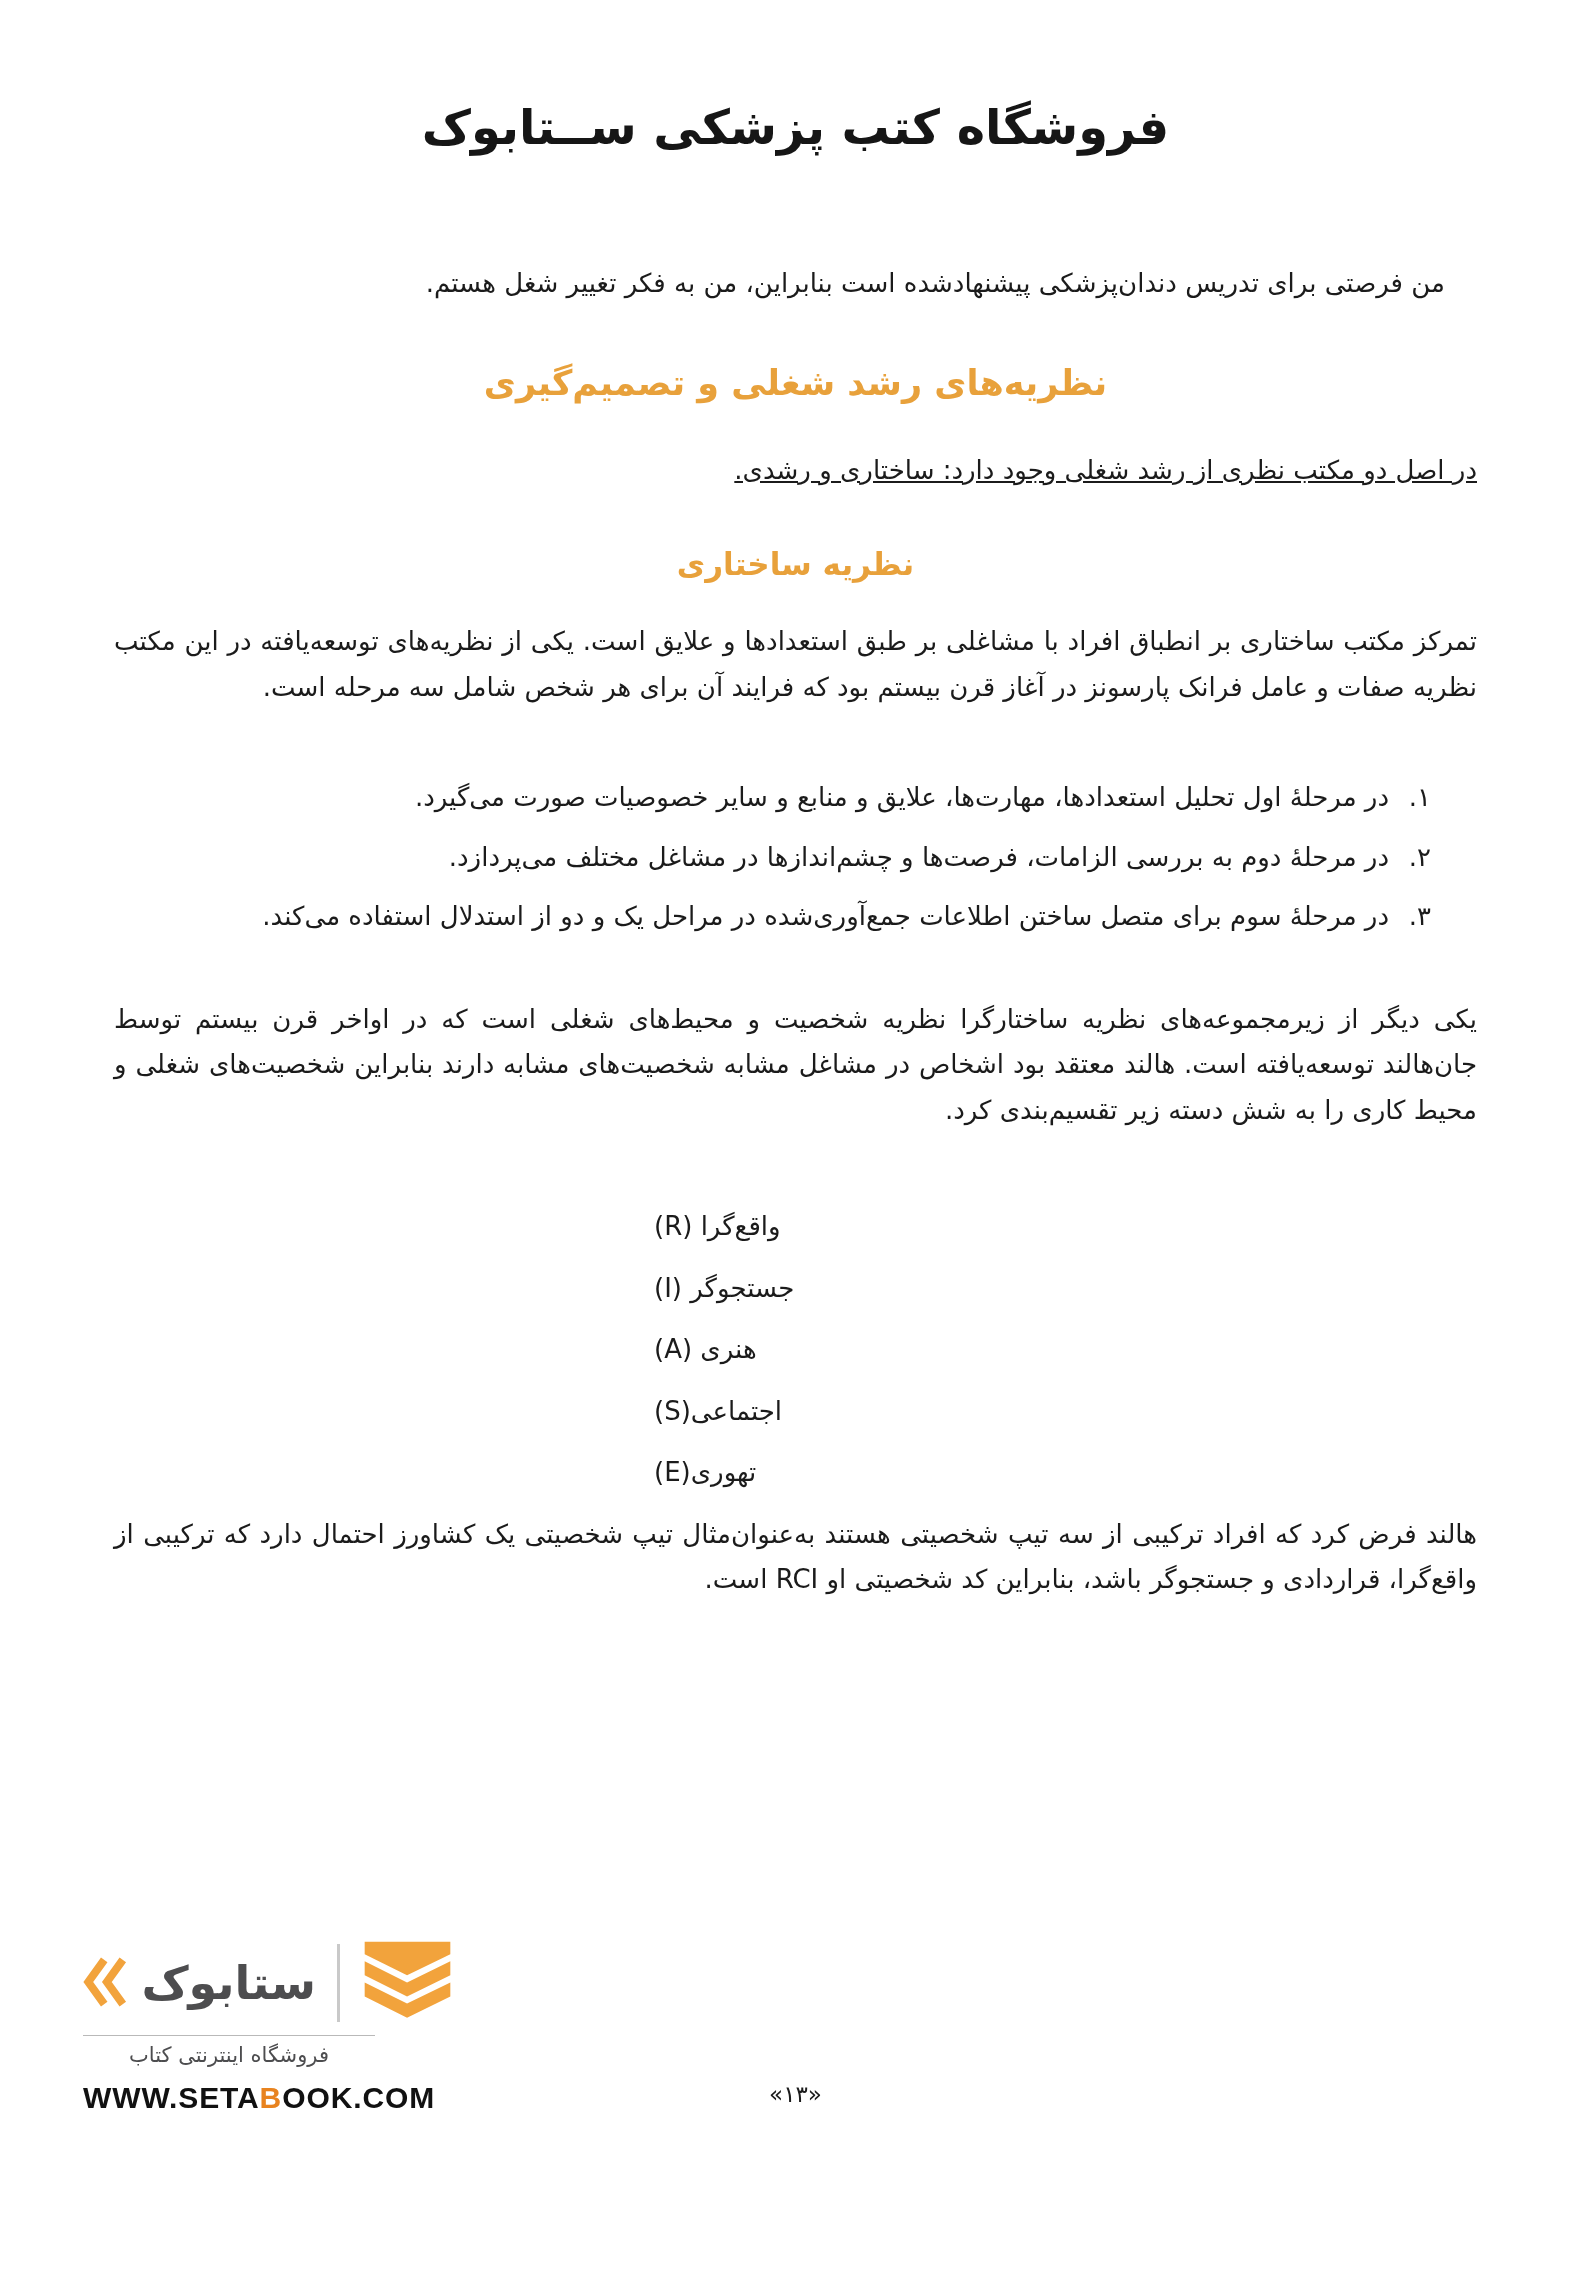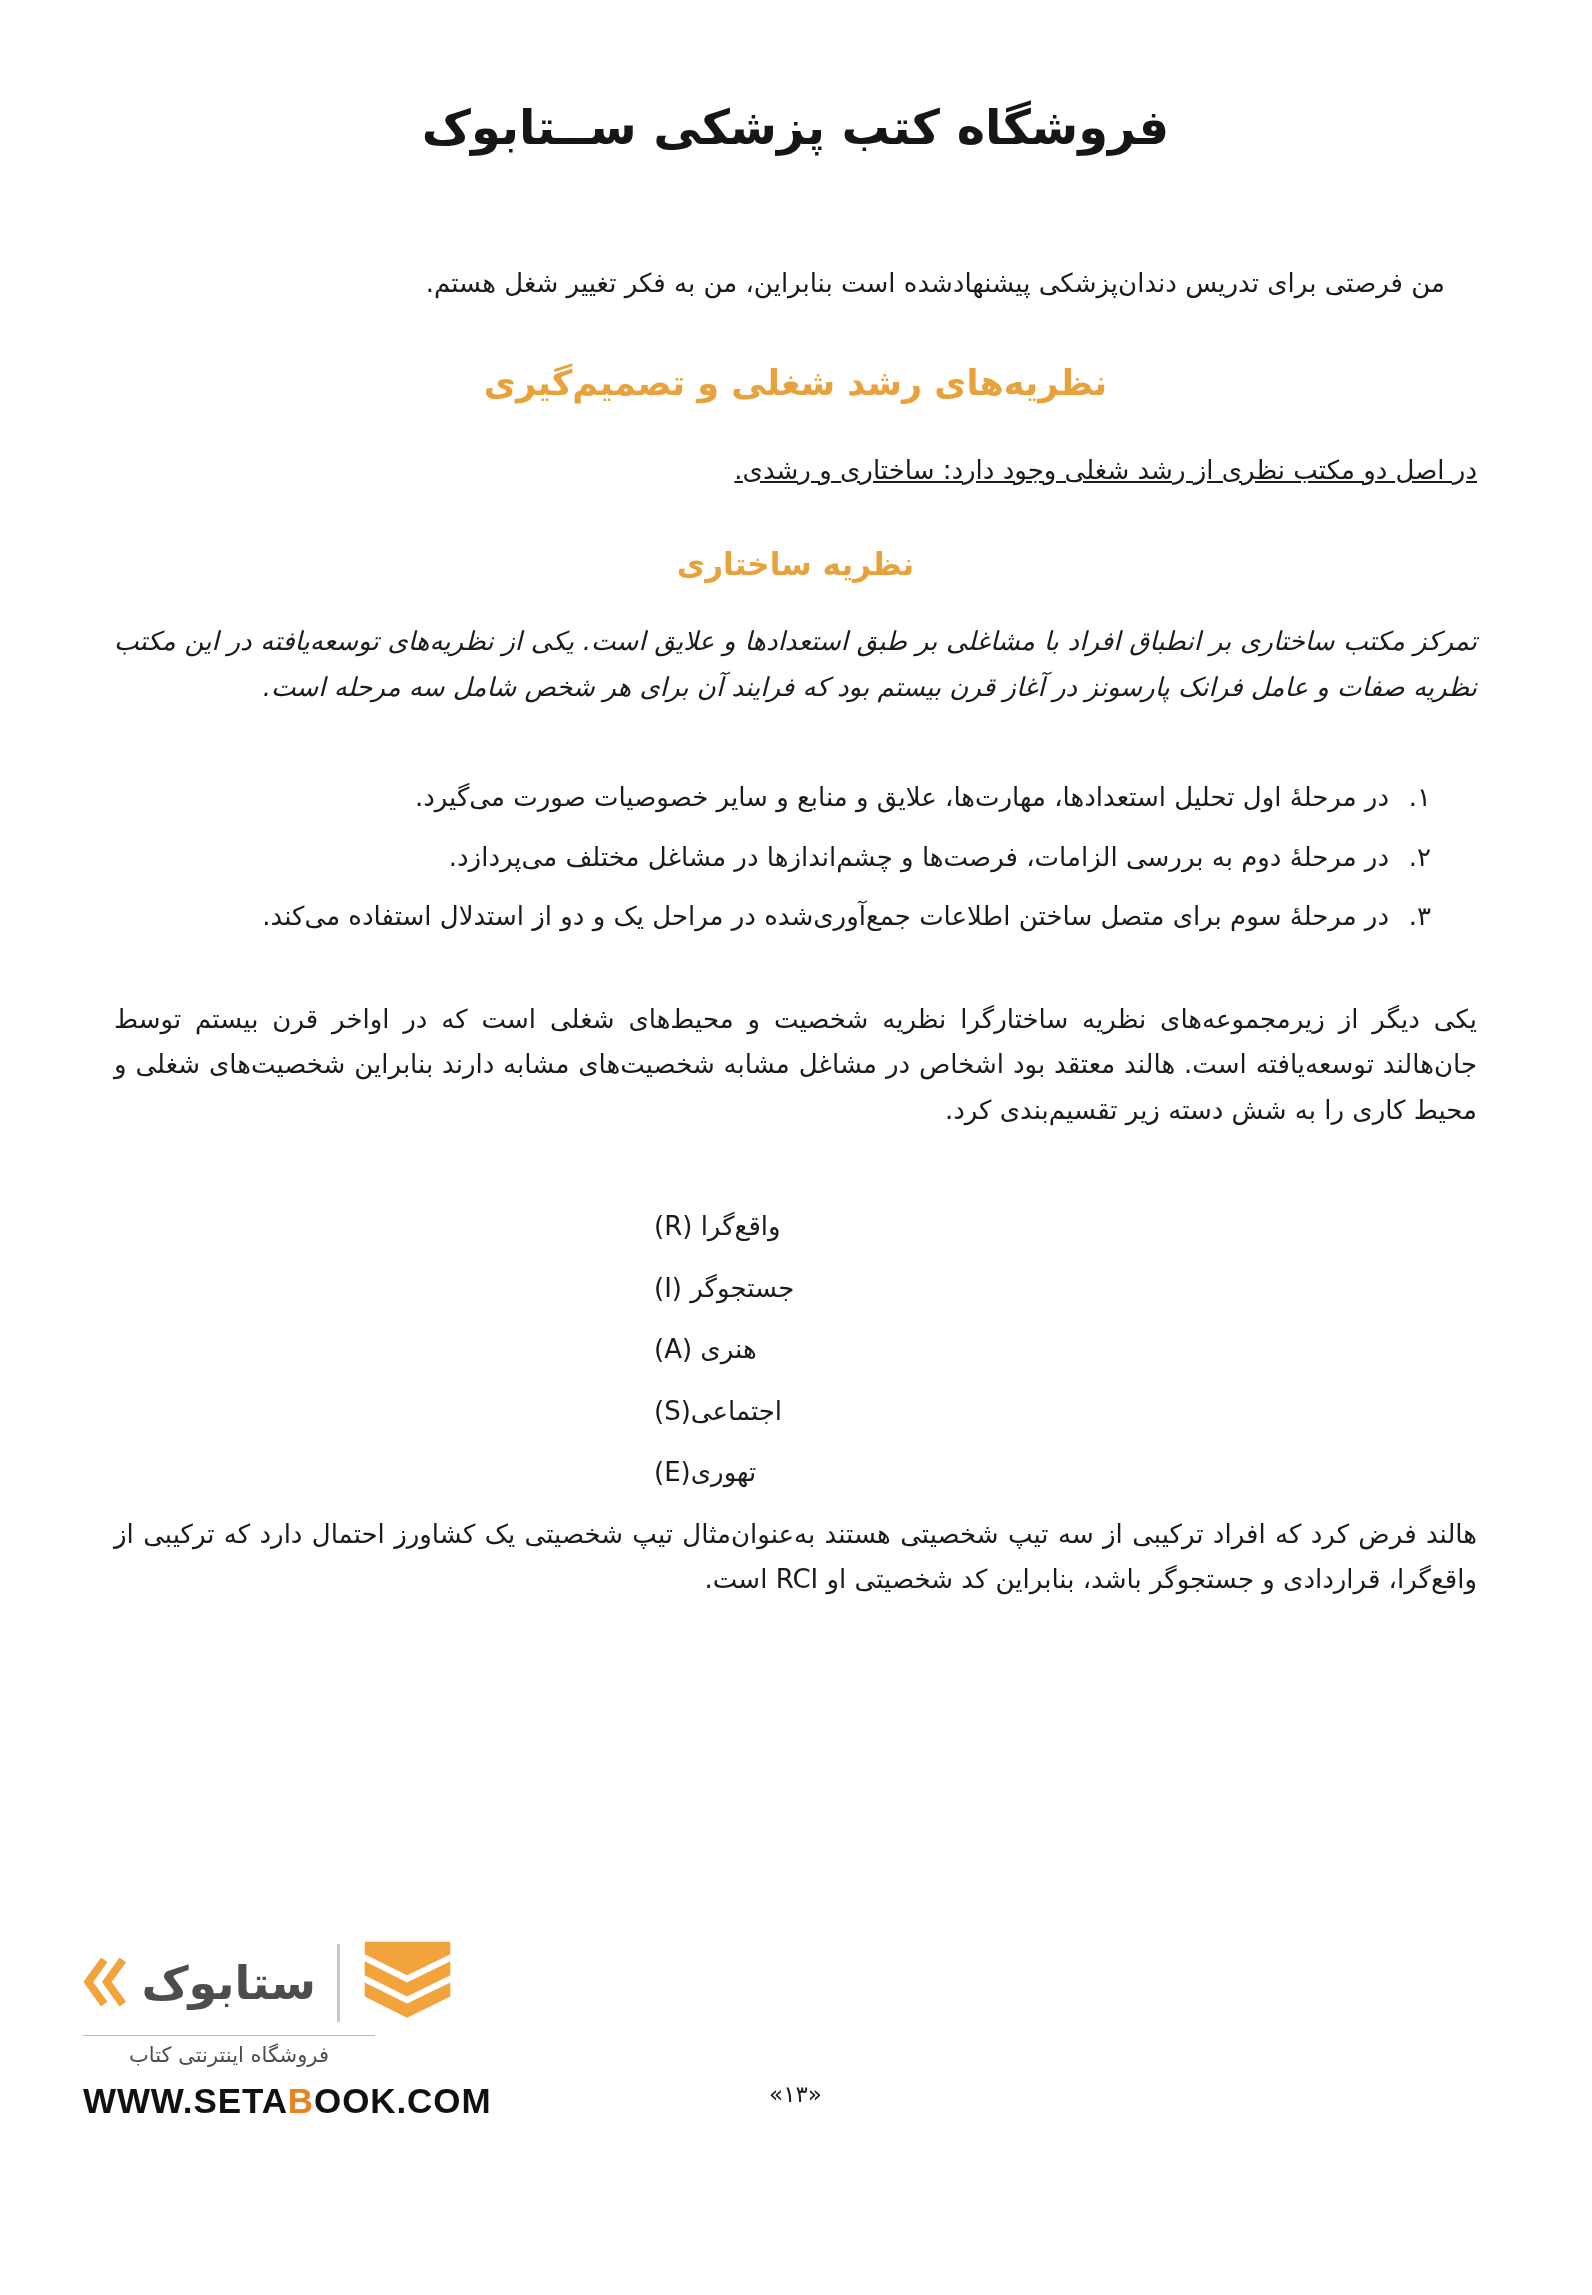--- a/index.html
+++ b/index.html
@@ -37,21 +37,21 @@
   .intro-para   { margin-top: 104px; }
   .h-orange {
     color: #E8A13B;
     font-weight: bold;
     text-align: center;
     margin: 0;
   }
   .section-heading { margin-top: 55px; font-size: 35px; line-height: 1.3; }
   .section-intro   { margin-top: 41px; text-decoration: underline; }
   .subsection-heading { margin-top: 51px; font-size: 31px; line-height: 1.3; }
-  .structural-para { margin-top: 35px; font-style: italic; }
+  .structural-para { margin-top: 35px; }
   .stages {
     margin-top: 65px;
     padding-right: 46px;
   }
   .stage-item {
     display: flex;
     direction: rtl;
     margin-bottom: 14px;
   }
   .stage-num {
@@ -110,21 +110,21 @@
     border-top: 1.8px solid #b9b9b9;
     padding-top: 7px;
     text-align: center;
     font-size: 21px;
     color: #4d4d4f;
     direction: rtl;
   }
   .logo-url {
     margin-top: 14px;
     font-family: "Liberation Sans", sans-serif;
-    font-size: 35px;
+    font-size: 30px;
     font-weight: bold;
     color: #111111;
     letter-spacing: 0.9px;
     direction: ltr;
   }
   .logo-url .accent { color: #E8831F; }
   .page-number {
     position: absolute;
     top: 2081px;
     left: 0;

